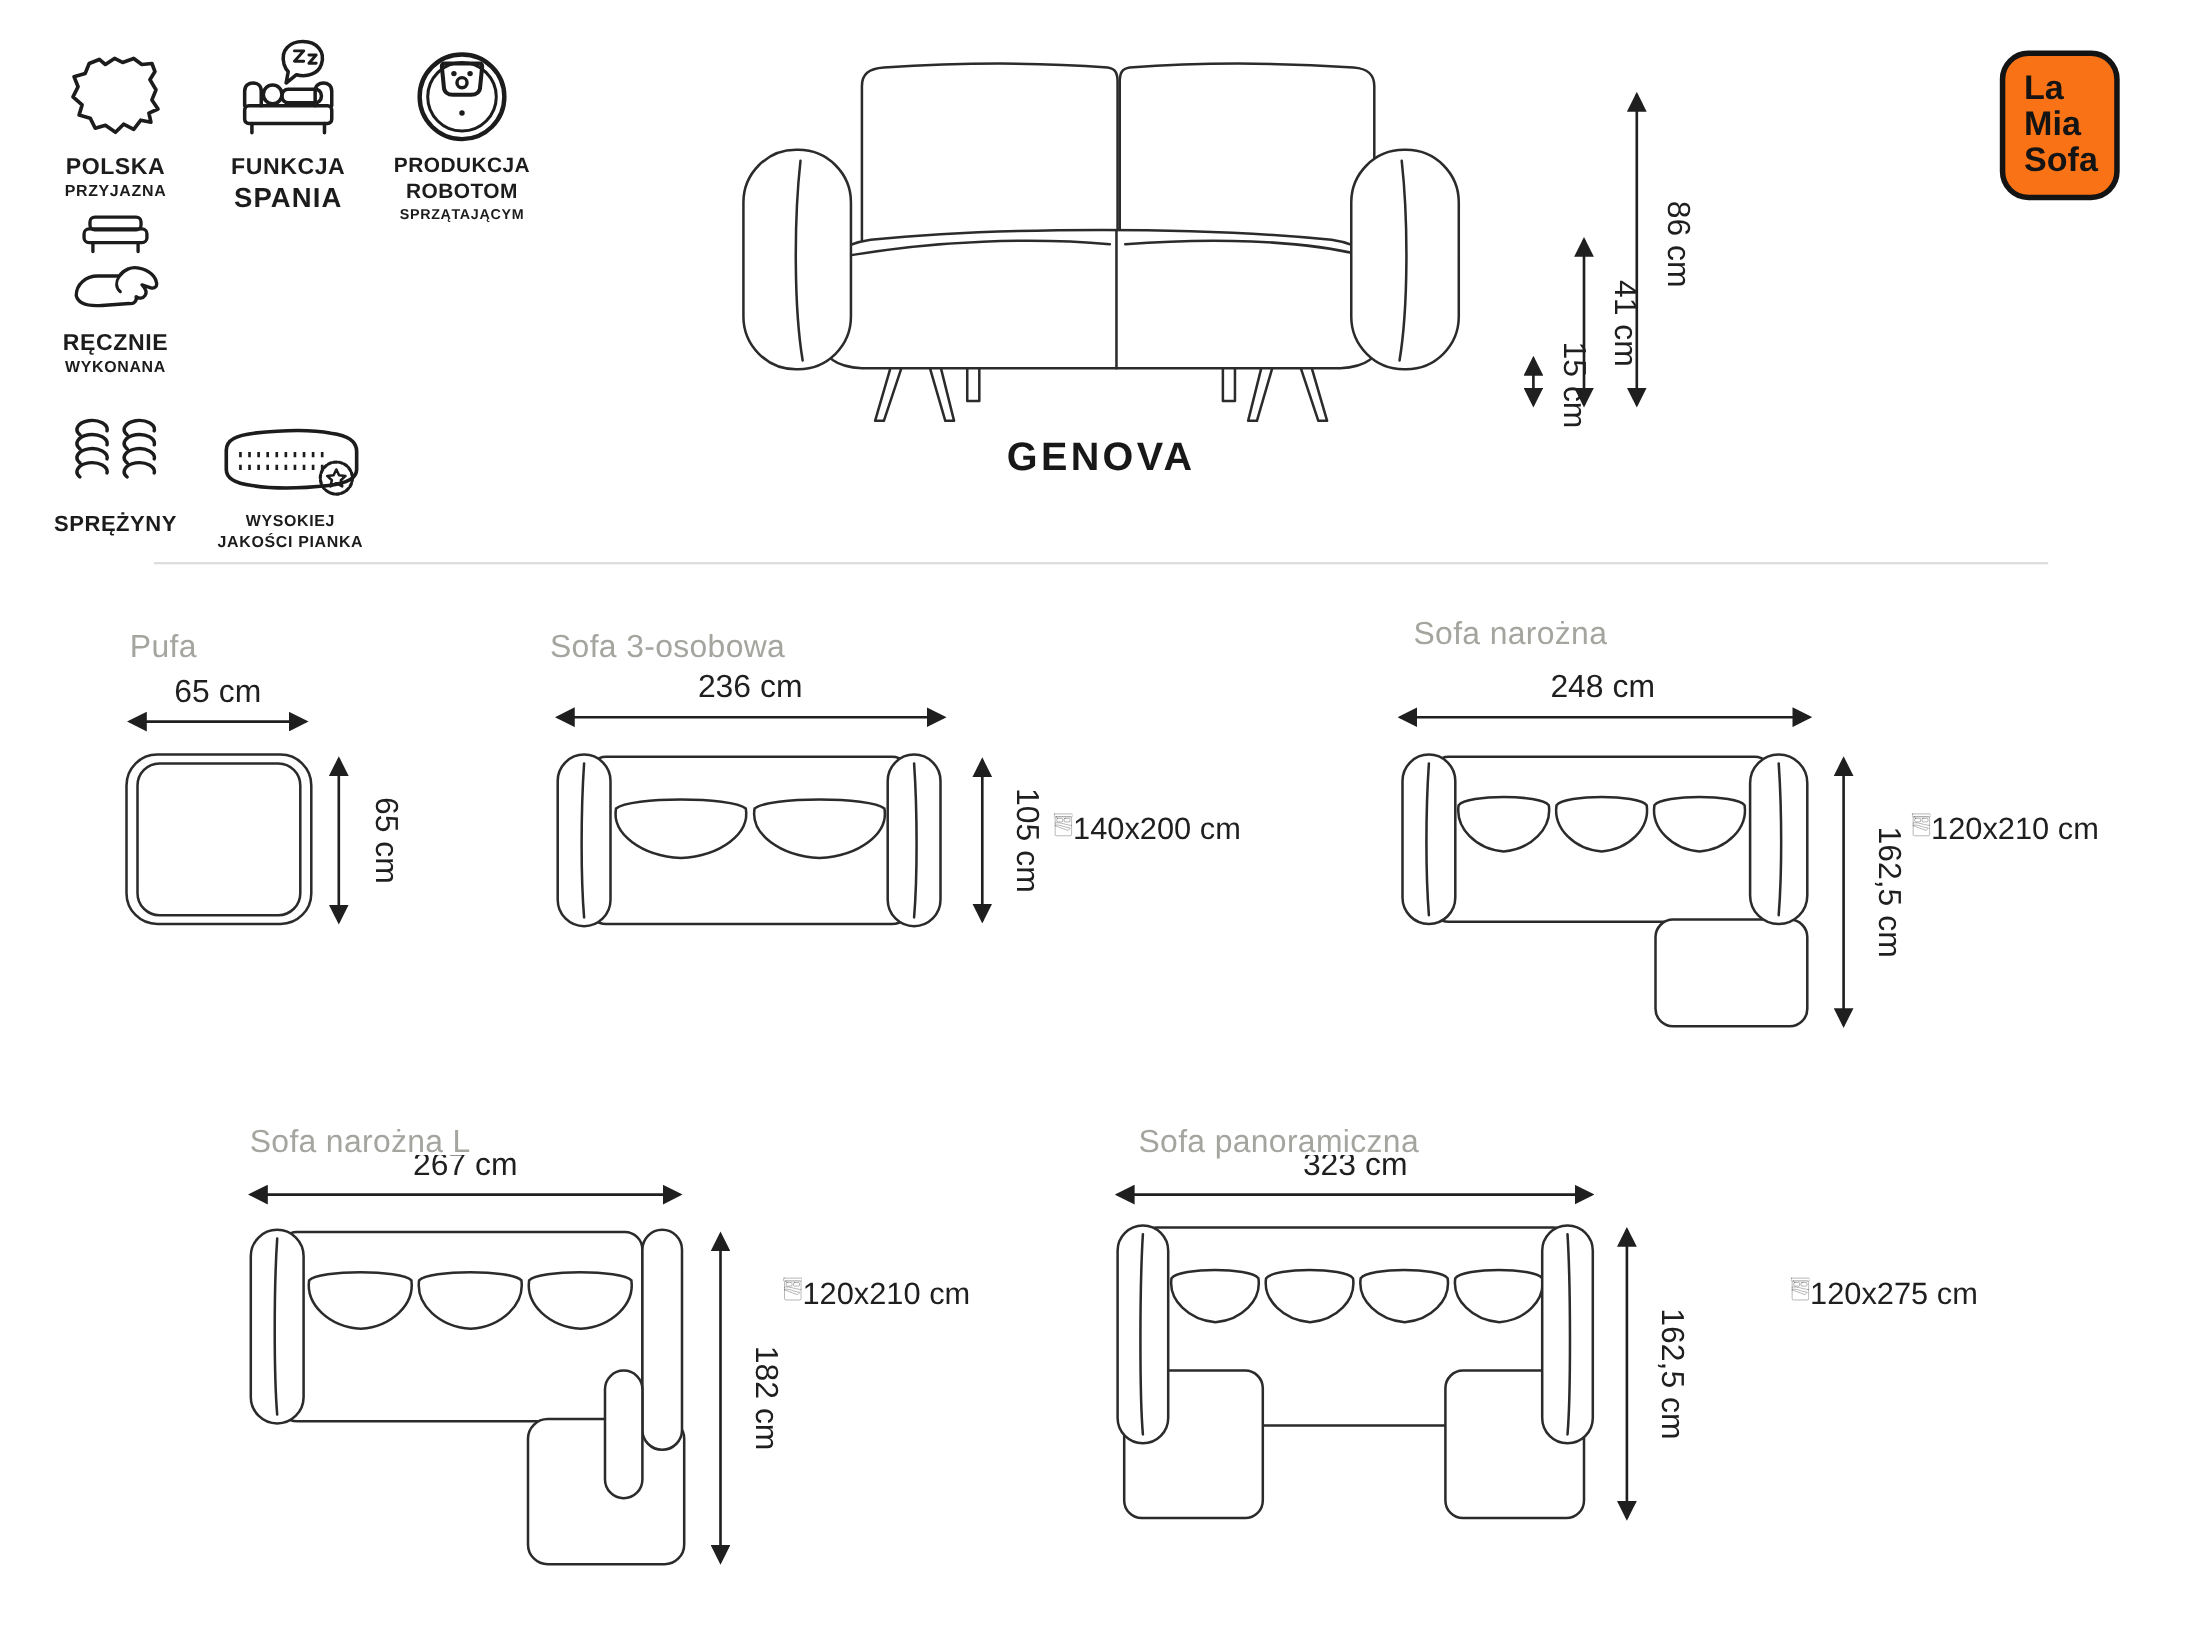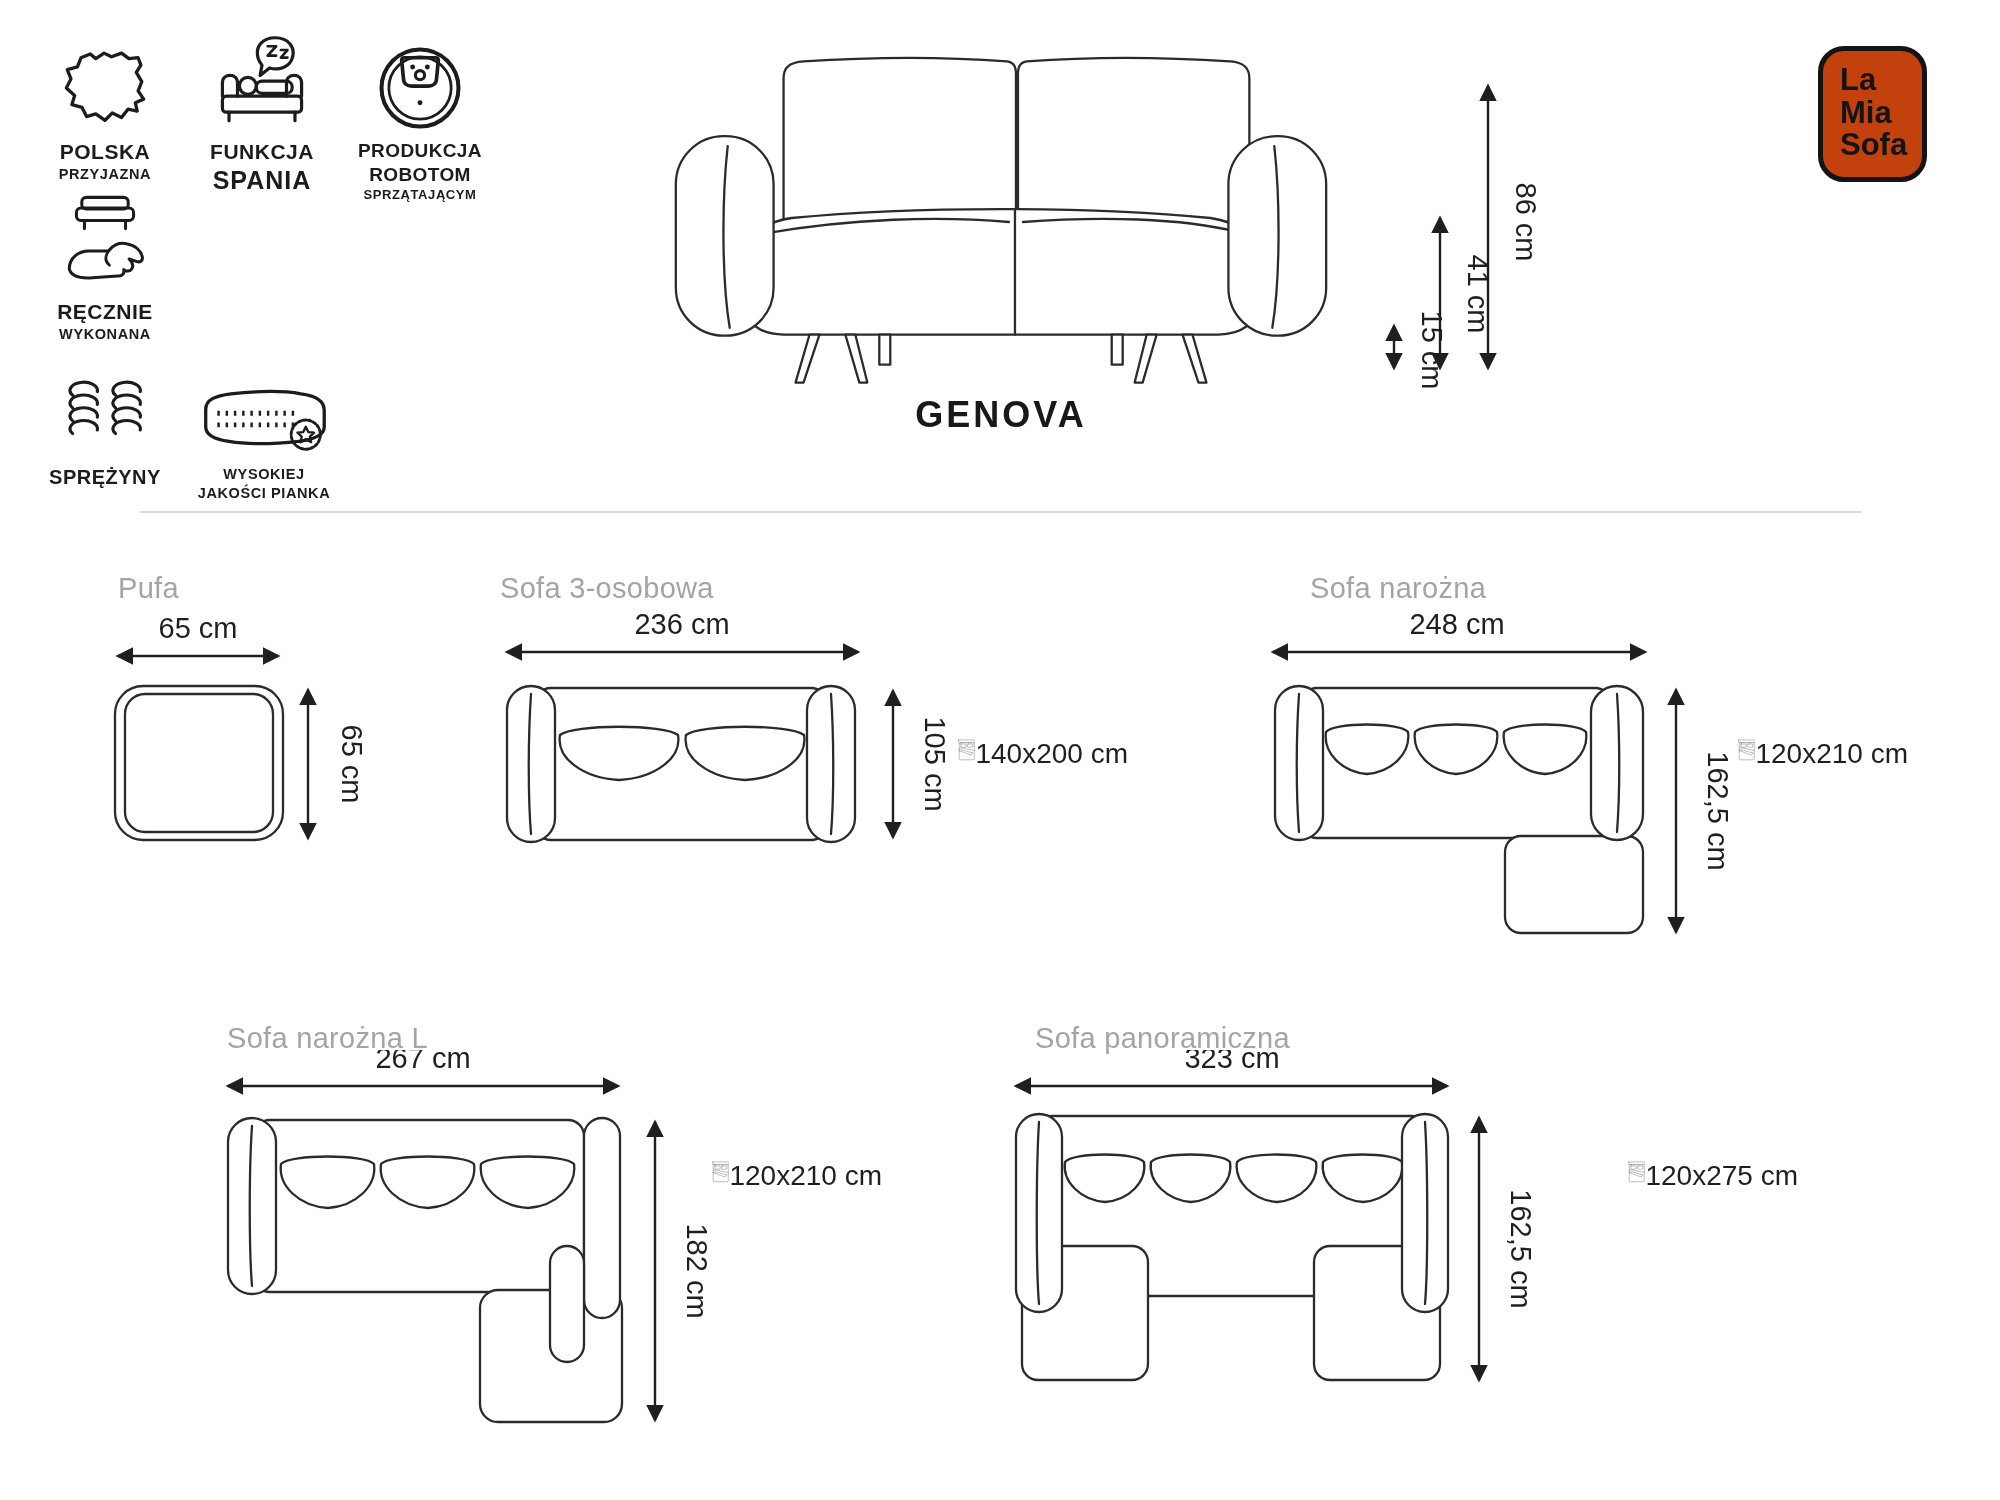--- a/index.html
+++ b/index.html
@@ -13,21 +13,21 @@
   .f-big{font-size:21px;font-weight:700;letter-spacing:.5px;line-height:1.25;color:#1c1c1c;}
   .f-xl{font-size:25px;font-weight:700;letter-spacing:1px;line-height:1.2;color:#1c1c1c;}
   .f-small{font-size:14.5px;font-weight:700;letter-spacing:.6px;line-height:1.3;color:#1c1c1c;}
   .f-med{font-size:19px;font-weight:700;letter-spacing:.4px;line-height:1.25;color:#1c1c1c;}
 
   
   .ic{stroke:#1c1c1c;fill:none;stroke-linecap:round;stroke-linejoin:round;}
 
   
   .logo{border:5px solid #141414;border-radius:26px;padding:13px 15px 15px 17px;
-        font-weight:bold;font-size:31px;line-height:1.05;color:#141414;background:#c2410c;}
+        font-weight:bold;font-size:31px;line-height:1.05;color:#141414;background:#f97316;}
 
   .genova{font-size:36px;font-weight:bold;letter-spacing:3px;text-align:center;color:#181818;}
 
   .divider{background:#dcdcda;height:2px;}
 
   .v-title{font-size:29px;font-weight:500;color:#a5a5a0;letter-spacing:.3px;}
 
   
   .ln{stroke:#2b2b2b;stroke-width:2.3;fill:#fff;stroke-linejoin:round;stroke-linecap:round;}
   .ln-n{stroke:#2b2b2b;stroke-width:2.3;fill:none;stroke-linejoin:round;stroke-linecap:round;}
@@ -208,21 +208,21 @@
       <rect class="ln" x="2" y="4" width="126" height="20" rx="4"></rect>
       <rect class="ln" x="9" y="24" width="112" height="128" rx="10"></rect>
       <rect class="ln" x="20" y="34" width="40" height="24" rx="6"></rect>
       <rect class="ln" x="70" y="34" width="40" height="24" rx="6"></rect>
       <path class="ln-n" d="M9,66 C34,56 62,74 121,82"></path>
       <path class="ln-n" d="M9,80 C38,72 66,94 112,100 L97,116 C60,104 30,90 9,84"></path>
     </svg>
     <div class="bed-label">140x200 cm</div>
   </div>
 
-  <div class="v-title abs" style="left:1285px;top:572px;margin-left:25px;">Sofa narożna</div>
+  <div class="v-title abs" style="left:1285px;top:560px;">Sofa narożna</div>
   <svg class="abs" style="left:1265px;top:598px;" width="465" height="360" viewBox="0 0 465 360">
     <text class="dim" x="192" y="36" text-anchor="middle">248 cm</text>
     <line class="arrow" x1="8" y1="54" x2="380" y2="54" marker-start="url(#ah)" marker-end="url(#ah)"></line>
     <rect class="ln" x="36" y="90" width="310" height="150" rx="16"></rect>
     <rect class="ln" x="240" y="238" width="138" height="97" rx="16"></rect>
     <g transform="translate(58,122)">
         <path class="ln" d="M3,12 C11,2 77,2 85,12 C88,33 69,52 44,54 C19,52 0,33 3,12 Z"></path>
       </g>
     <g transform="translate(147,122)">
         <path class="ln" d="M3,12 C11,2 77,2 85,12 C88,33 69,52 44,54 C19,52 0,33 3,12 Z"></path>

